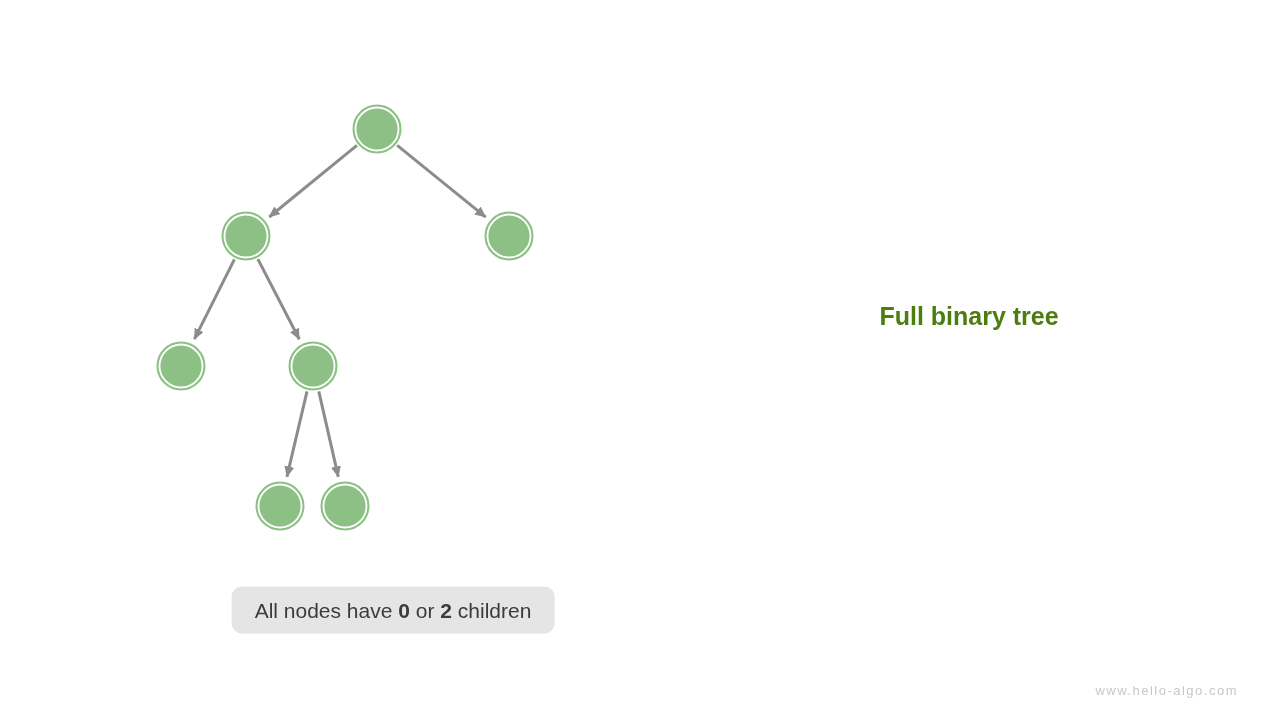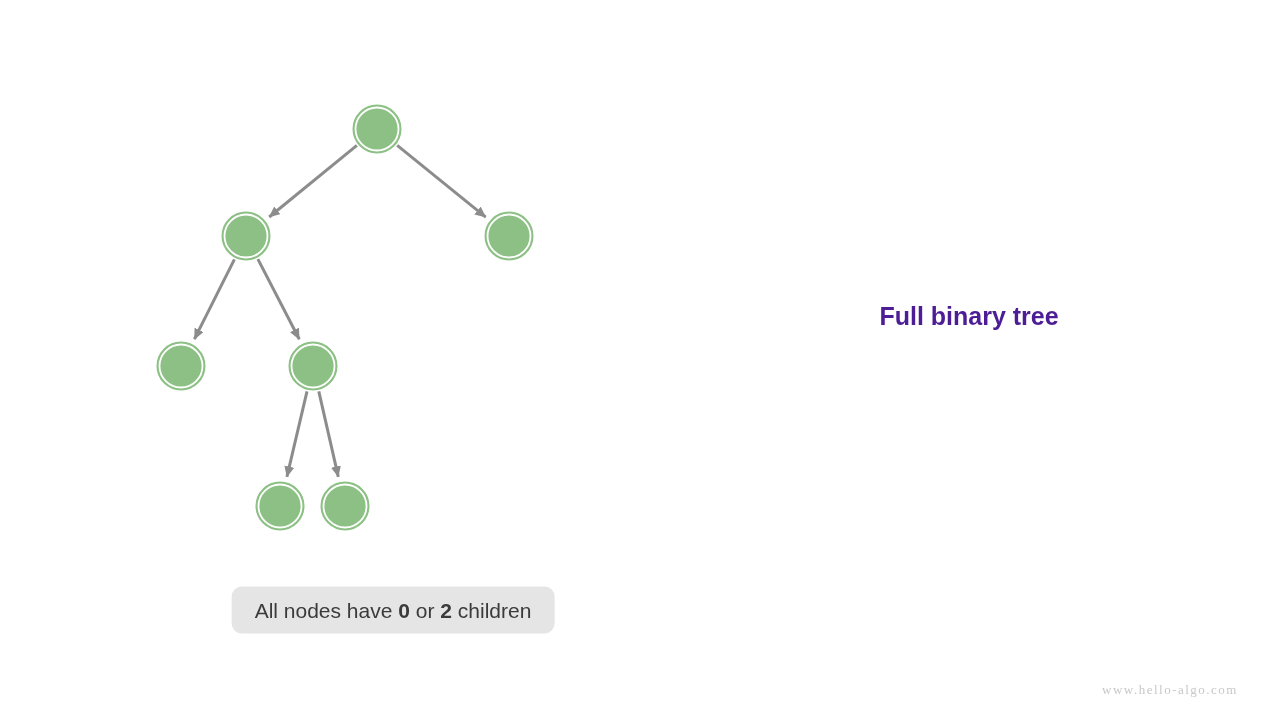--- a/index.html
+++ b/index.html
@@ -46,21 +46,21 @@
     border-radius: 10px;
     white-space: nowrap;
   }
   .caption-box .b {
     font-weight: 700;
   }
   .watermark {
     position: absolute;
     right: 42px;
     bottom: 22px;
-    font-family: Liberation Serif, serif;
+    font-family: Liberation Sans, sans-serif;
     font-size: 13px;
     letter-spacing: 1.5px;
     white-space: nowrap;
   }
 </style>
 </head>
 <body>
 
 <div class="canvas">
 
@@ -89,19 +89,19 @@
         <circle cx="181" cy="366" r="21.5" fill="none" stroke="#ffffff" stroke-width="1.8"></circle>
         <circle cx="313" cy="366" r="23" fill="#8cc084" stroke="#8cc084" stroke-width="3"></circle>
         <circle cx="313" cy="366" r="21.5" fill="none" stroke="#ffffff" stroke-width="1.8"></circle>
         <circle cx="280" cy="506" r="23" fill="#8cc084" stroke="#8cc084" stroke-width="3"></circle>
         <circle cx="280" cy="506" r="21.5" fill="none" stroke="#ffffff" stroke-width="1.8"></circle>
         <circle cx="345" cy="506" r="23" fill="#8cc084" stroke="#8cc084" stroke-width="3"></circle>
         <circle cx="345" cy="506" r="21.5" fill="none" stroke="#ffffff" stroke-width="1.8"></circle>
       </g>
   </svg>
 
-  <div class="title-label" style="color: #4c1d95;">Full binary tree</div>
+  <div class="title-label" style="color: #4d7c0f;">Full binary tree</div>
 
   <div class="caption-box" style="background: rgb(229, 229, 229); color: rgb(59, 59, 59); margin-left: 12px;"><span>All nodes have </span><span class="b">0</span><span> or </span><span class="b">2</span><span> children</span></div>
 
   <div class="watermark" style="color: rgb(200, 200, 200);">www.hello-algo.com</div>
 
 </div>
 
 </body></html>

